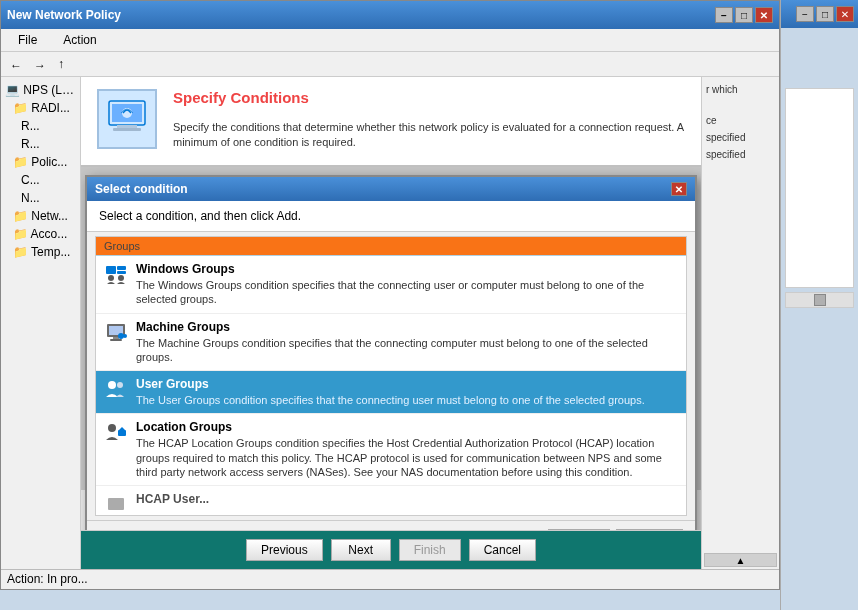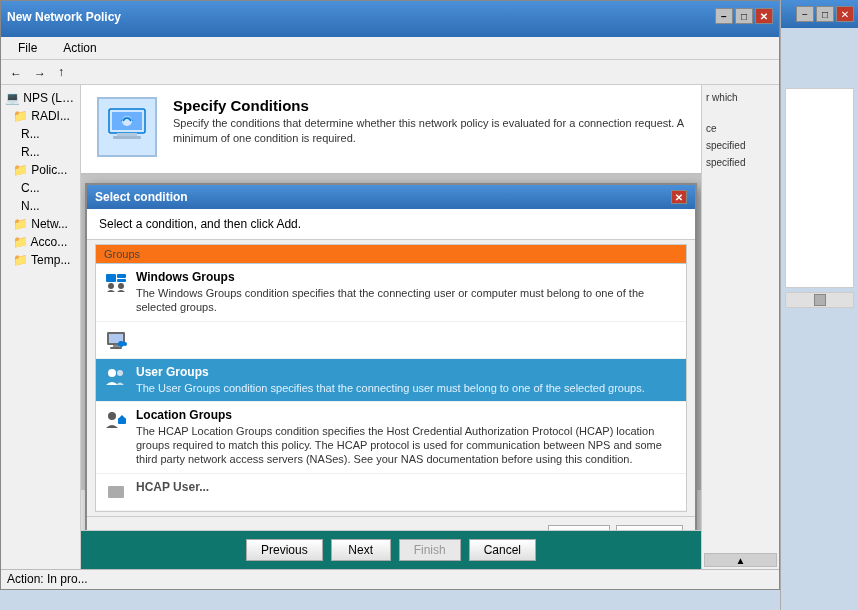--- a/index.html
+++ b/index.html
@@ -12,25 +12,25 @@
       background: #f0f0f0;
       border: 1px solid #888;
       position: absolute;
       top: 0; left: 0;
       display: flex;
       flex-direction: column;
     }
 
     .title-bar {
       background: linear-gradient(to bottom, #4a90d9, #2e6db4);
-      height: 36px;
-      display: flex;
-      align-items: flex-end;
+      height: 28px;
+      display: flex;
+      align-items: center;
       justify-content: space-between;
-      padding: 13px 6px;
+      padding: 0 6px;
       color: white;
       font-size: 12px;
       font-weight: bold;
     }
     .title-bar-controls { display: flex; gap: 2px; }
     .title-btn {
       width: 18px; height: 16px;
       background: #c0c0c0;
       border: 1px solid #888;
       display: flex; align-items: center; justify-content: center;
@@ -91,21 +91,21 @@
     }
     .wizard-icon {
       width: 60px; height: 60px;
       background: #d0e8ff;
       border: 2px solid #a0c0e0;
       margin-right: 16px;
       display: flex; align-items: center; justify-content: center;
       flex-shrink: 0;
     }
     .wizard-icon svg { width: 48px; height: 48px; }
-    .wizard-header-text h2 { font-size: 15px; font-weight: bold; color: #000000; margin-bottom: 2px; }
+    .wizard-header-text h2 { font-size: 15px; font-weight: bold; color: #ef4444; margin-bottom: 14px; }
     .wizard-header-text p { font-size: 11px; color: #333; line-height: 1.4; }
 
     .wizard-body {
       flex: 1;
       background: #e8e8e8;
       padding: 10px;
       overflow: hidden;
       position: relative;
     }
     .status-bar {
@@ -371,20 +371,24 @@
                 <div class="list-item-icon">
                   <svg width="24" height="24" viewBox="0 0 24 24">
                     <rect x="3" y="4" width="18" height="13" rx="1" fill="#6a6a6a"></rect>
                     <rect x="5" y="6" width="14" height="9" fill="#b0c8f0"></rect>
                     <rect x="9" y="17" width="6" height="2" fill="#888"></rect>
                     <rect x="6" y="19" width="12" height="2" rx="1" fill="#666"></rect>
                     <circle cx="17" cy="16" r="3" fill="#0078d7"></circle>
                     <circle cx="21" cy="16" r="2" fill="#0078d7"></circle>
                   </svg>
                 </div>
+                <div class="item-content">
+                  <div class="item-title">Machine Groups</div>
+                  <div class="item-desc">The Machine Groups condition specifies that the connecting computer must belong to one of the selected groups.</div>
+                </div>
               </div>
 
               <div class="list-item selected">
                 <div class="list-item-icon">
                   <svg width="24" height="24" viewBox="0 0 24 24">
                     <circle cx="8" cy="8" r="4" fill="#fff"></circle>
                     <path d="M2 20 Q8 14 14 20" fill="#fff"></path>
                     <circle cx="16" cy="8" r="3" fill="#cde"></circle>
                     <path d="M12 20 Q16 15 20 20" fill="#cde"></path>
                   </svg>

